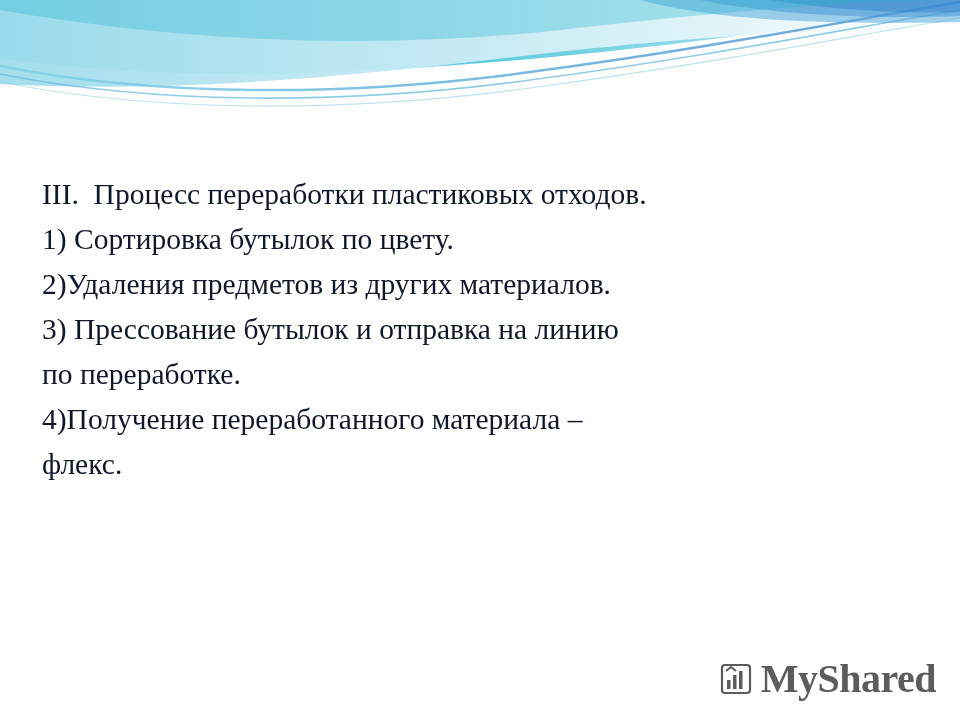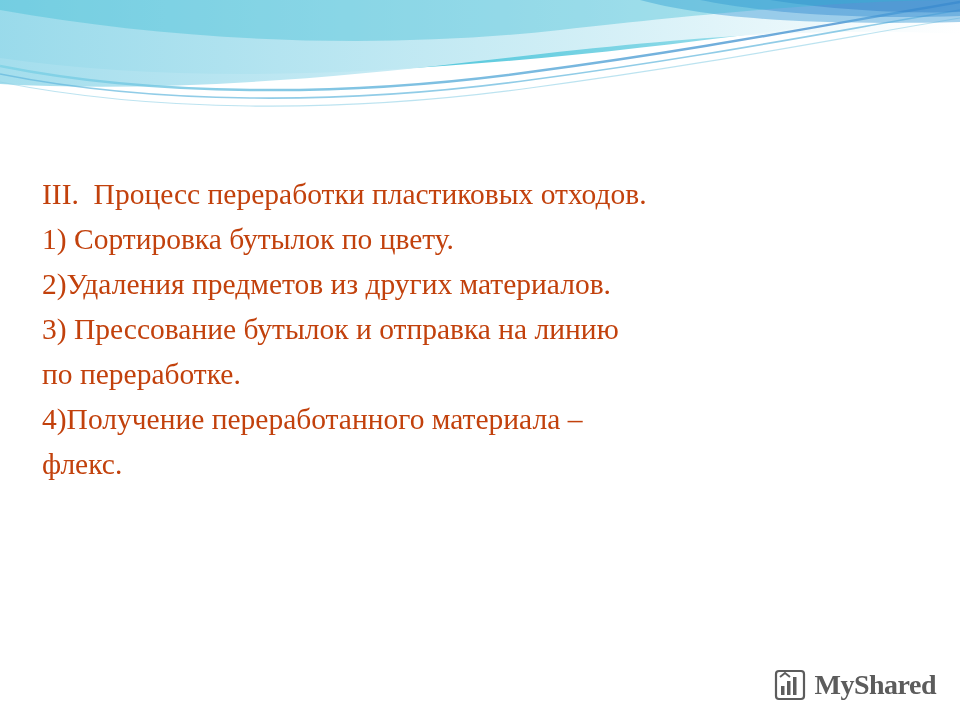--- a/index.html
+++ b/index.html
@@ -31,21 +31,21 @@
     display: block;
   }
   #body-text {
     position: absolute;
     left: 42px;
     top: 172px;
     width: 880px;
     font-family: "Liberation Serif", serif;
     font-size: 29.5px;
     line-height: 45px;
-    color: #c2410c;
+    color: #0f172a;
     white-space: pre-wrap;
   }
   #ghost-line {
     position: absolute;
     left: 42px;
     top: 598px;
     width: 600px;
     font-family: "Liberation Serif", serif;
     font-size: 25px;
     line-height: 32px;
@@ -61,21 +61,21 @@
     align-items: center;
     gap: 8px;
   }
   #logo-mark {
     width: 34px;
     height: 34px;
     position: relative;
   }
   #logo-text {
     font-family: "Liberation Serif", serif;
-    font-size: 28px;
+    font-size: 40px;
     font-weight: bold;
     color: #5c5c5c;
     letter-spacing: -0.5px;
     text-align: right;
   }
 </style>
 </head>
 <body>
 
 <div id="slide">

